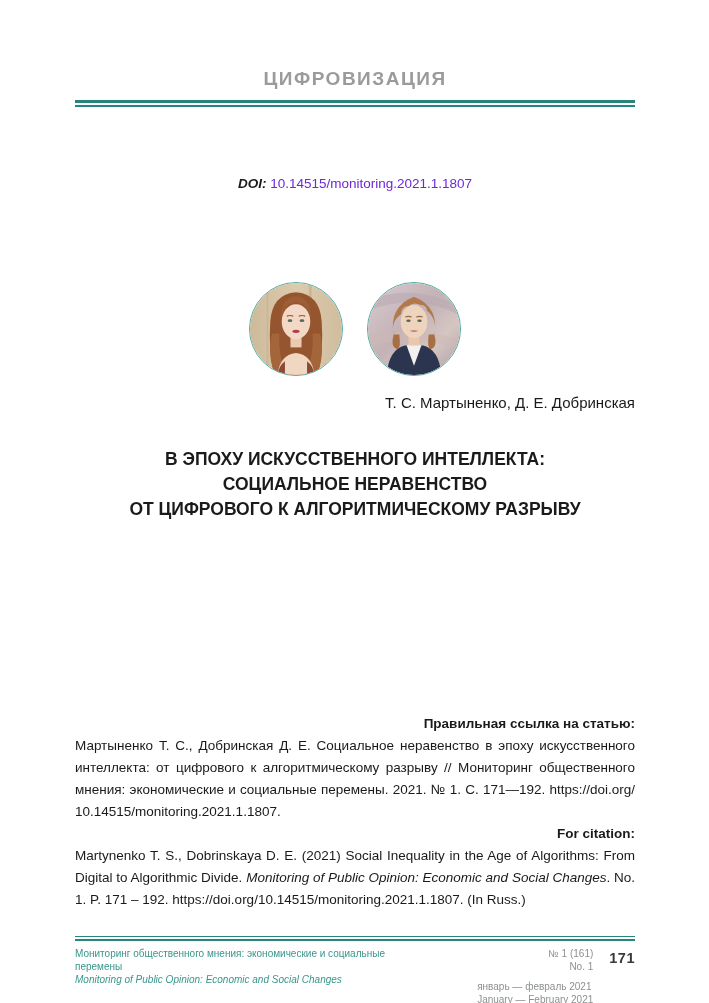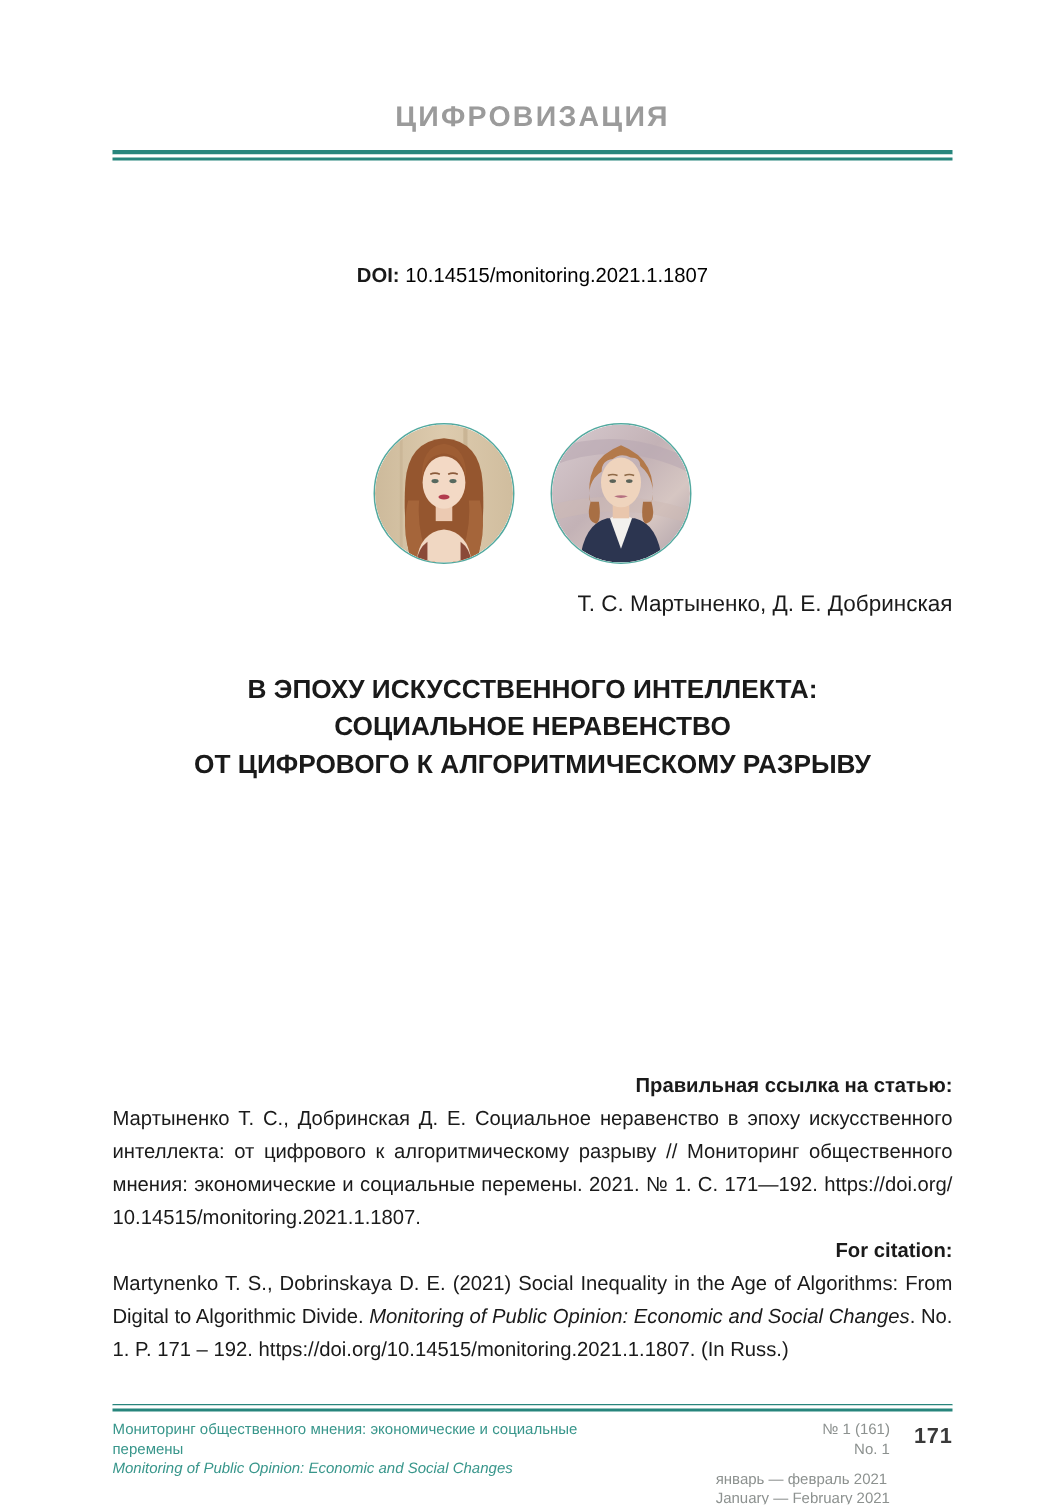--- a/index.html
+++ b/index.html
@@ -29,22 +29,22 @@
   .rule-a { height: 3px; background: #27857c; }
   .rule-gap { height: 2px; background: #ffffff; }
   .rule-b { height: 2px; background: #27857c; }
 
   
   .doi-line {
     top: 176px;
     text-align: center;
     font-size: 13.5px;
   }
-  .doi-label { font-weight: bold; color: #1a1a1a; }
-  .doi-link { color: #000000; text-decoration: none; cursor: pointer; }
+  .doi-label { font-weight: bold; color: #1a1a1a; font-style: italic; }
+  .doi-link { color: #6d28d9; text-decoration: none; cursor: pointer; }
 
   
   .photos {
     top: 282px;
     display: flex;
     justify-content: center;
     gap: 24px;
   }
   .avatar-wrap {
     width: 94px; height: 94px;

